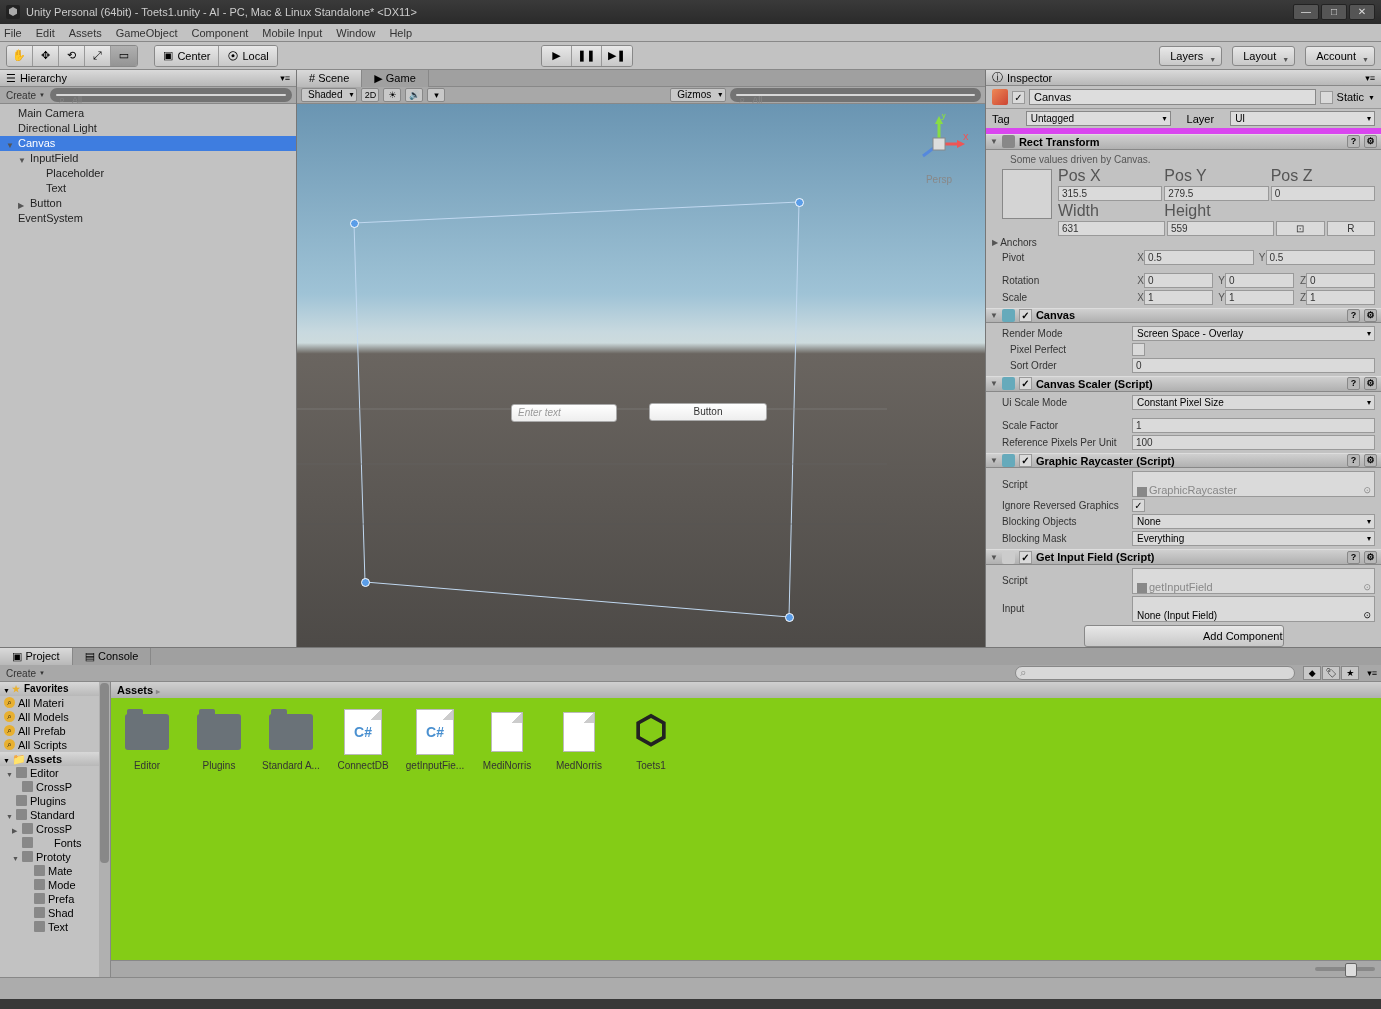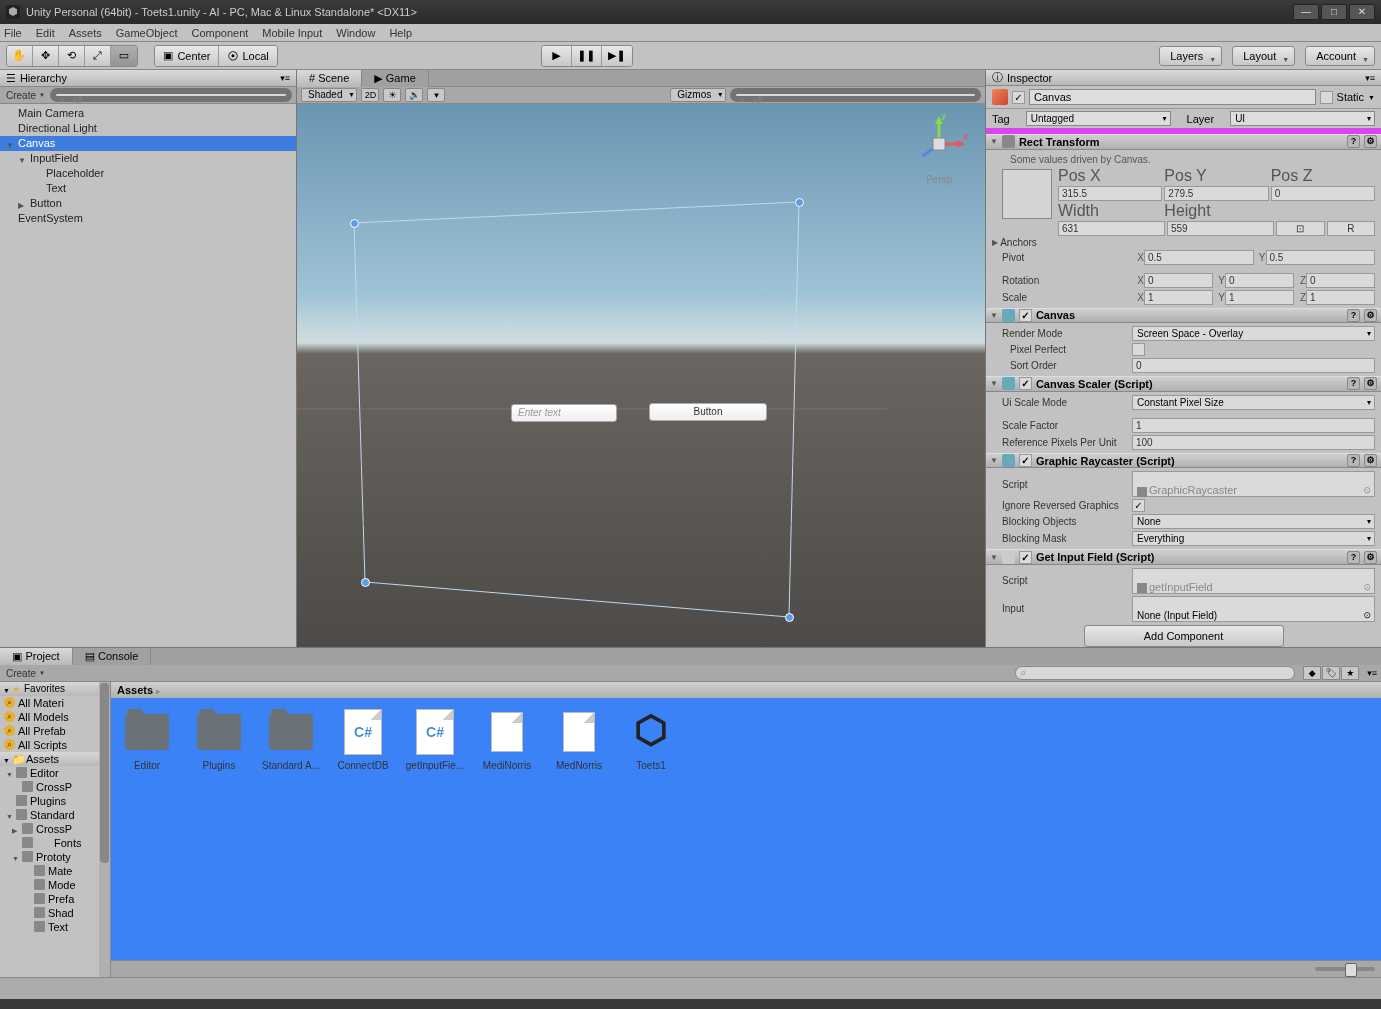--- a/index.html
+++ b/index.html
@@ -90,45 +90,45 @@
 .prop-row { display:flex; align-items:center; padding:1px 0;}
 .prop-row .lbl{width:140px;font-size:10px;color:#333;padding-left:10px;}
 .prop-row .val{flex:1;}
 .prop-dd { width:100%; height:15px; background:#dadada; border:1px solid #999; padding:0 4px; font-size:10px; line-height:13px; position:relative;}
 .prop-dd::after{content:'▾';position:absolute;right:3px;font-size:8px;}
 .prop-chk { width:13px; height:13px; background:#dadada; border:1px solid #999;}
 .prop-chk.on::after{content:'✓';font-size:10px;line-height:11px;display:block;text-align:center;}
 .obj-field { width:100%; height:15px; background:#dadada; border:1px solid #999; padding:12px 4px; font-size:10px; line-height:13px; position:relative;}
 .obj-field .oicon{display:inline-block;width:10px;height:10px;background:#888;vertical-align:middle;margin-right:2px;}
 .obj-field::after{content:'⊙';position:absolute;right:3px;font-size:9px;}
-.add-comp-btn { display:block; width:200px; height:22px; margin:0 auto; background:linear-gradient(#e8e8e8,#c8c8c8); border:1px solid #888; border-radius:3px; text-align:center; line-height:20px;}
+.add-comp-btn { display:block; width:200px; height:22px; margin:0 auto; background:linear-gradient(#e8e8e8,#c8c8c8); border:1px solid #888; border-radius:3px; text-align:right; line-height:20px;}
 
 
 .bottom { height:330px; display:flex; flex-direction:column; background:#c2c2c2; border-top:1px solid #777;}
 .proj-tabs { height:17px; display:flex; background:#a0a0a0;}
 .proj-tab { padding:0 12px; line-height:17px; background:linear-gradient(#dadada,#b8b8b8); border-right:1px solid #888; display:flex; align-items:center; gap:3px;}
 .proj-tab.inactive{background:#a0a0a0;}
 .proj-subbar { height:17px; background:#a8a8a8; display:flex; align-items:center; padding:0 4px; gap:4px; border-bottom:1px solid #888;}
 .proj-search { width:280px; height:14px; background:#d8d8d8; border:1px solid #888; border-radius:7px; margin-left:auto; position:relative;}
 .proj-search::before{content:'⌕';position:absolute;left:4px;top:-1px;font-size:11px;color:#888;}
 .proj-icons { display:flex; gap:1px; margin-left:4px;}
 .proj-icon-btn{width:18px;height:14px;background:#c8c8c8;border:1px solid #888;display:flex;align-items:center;justify-content:center;font-size:9px;}
 .proj-body { flex:1; display:flex;}
 .proj-tree { width:111px; background:#c2c2c2; border-right:1px solid #888; overflow:hidden; position:relative;}
-.tree-section { height:14px; background:linear-gradient(#d8d8d8,#b8b8b8); padding-left:14px; line-height:14px; font-weight:normal; font-size:10px; position:relative;}
+.tree-section { height:14px; background:linear-gradient(#d8d8d8,#b8b8b8); padding-left:14px; line-height:14px; font-weight:bold; font-size:10px; position:relative;}
 .tree-section::before{content:'▼';position:absolute;left:3px;font-size:7px;top:2px;}
 .tree-section.star::after{content:'★';position:absolute;left:12px;top:0px;font-size:9px;color:#e8b030;}
 .tree-section.star{padding-left:24px;}
 .tree-item { height:14px; padding-left:18px; line-height:14px; font-size:10px; position:relative; white-space:nowrap; overflow:hidden;}
 .tree-item .ticon{position:absolute;left:4px;top:1px;width:11px;height:11px;background:#e8b030;border-radius:50%;font-size:8px;text-align:center;line-height:11px;}
 .tree-item.folder .ticon{background:#888;border-radius:1px;}
 .tree-item .fold{position:absolute;font-size:7px;color:#555;}
 .tree-scrollbar{position:absolute;right:0;top:0;bottom:0;width:11px;background:#b0b0b0;}
 .tree-scrollbar-thumb{position:absolute;left:1px;right:1px;top:1px;height:180px;background:#888;border-radius:4px;}
-.proj-content { flex:1; background:#3b82f6; display:flex; flex-direction:column;}
+.proj-content { flex:1; background:#84cc16; display:flex; flex-direction:column;}
 .breadcrumb { height:16px; background:linear-gradient(#d0d0d0,#b0b0b0); padding:0 6px; line-height:16px; font-size:10px; font-weight:bold;}
 .breadcrumb .sep{color:#888;margin:0 3px;font-size:8px;}
 .asset-grid { flex:1; display:flex; padding:10px; gap:20px; align-items:flex-start;}
 .asset { width:52px; display:flex; flex-direction:column; align-items:center; gap:4px;}
 .asset-icon { width:48px; height:48px; display:flex; align-items:center; justify-content:center;}
 .folder-shape { width:44px; height:36px; background:#6a7278; border-radius:3px; position:relative;}
 .folder-shape::before{content:'';position:absolute;top:-5px;left:2px;width:16px;height:6px;background:#6a7278;border-radius:2px 2px 0 0;}
 .cs-shape { width:38px; height:46px; background:#fff; border:1px solid #bbb; position:relative; display:flex; align-items:center; justify-content:center;}
 .cs-shape::before{content:'';position:absolute;top:0;right:0;width:10px;height:10px;background:linear-gradient(135deg,transparent 48%,#ccc 50%);}
 .cs-label{font-size:14px;color:#4a90d0;font-weight:bold;}

